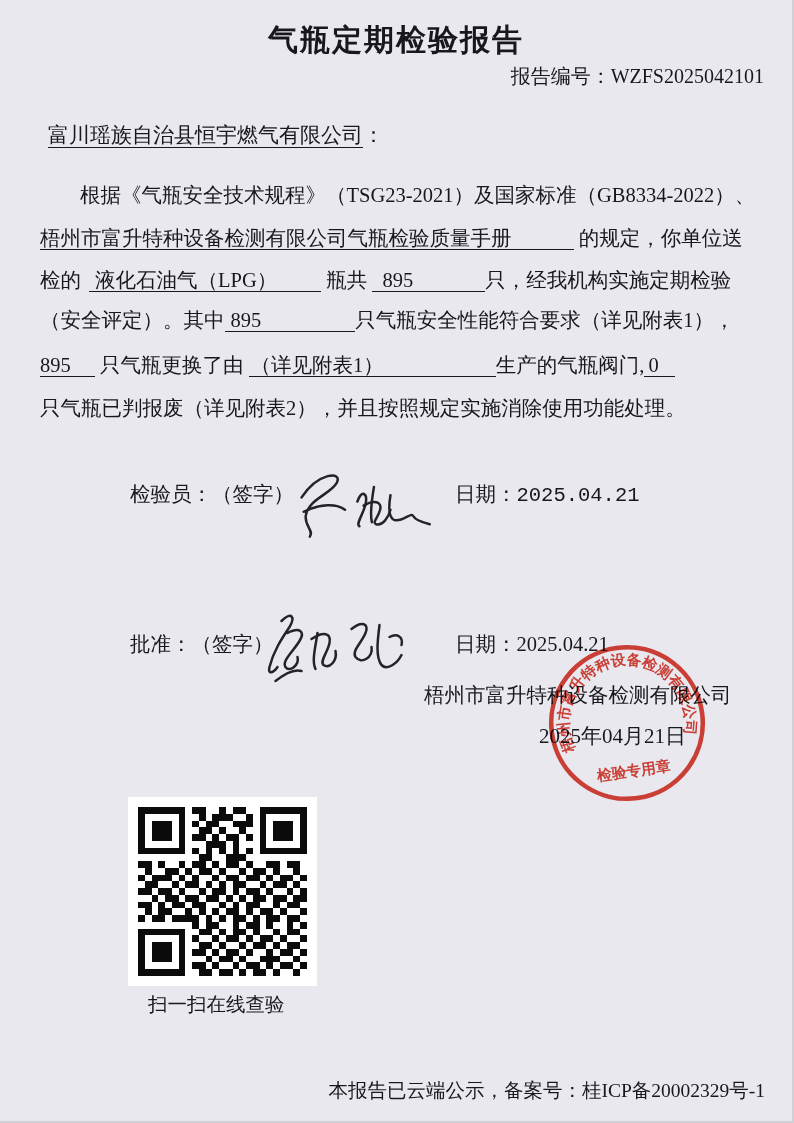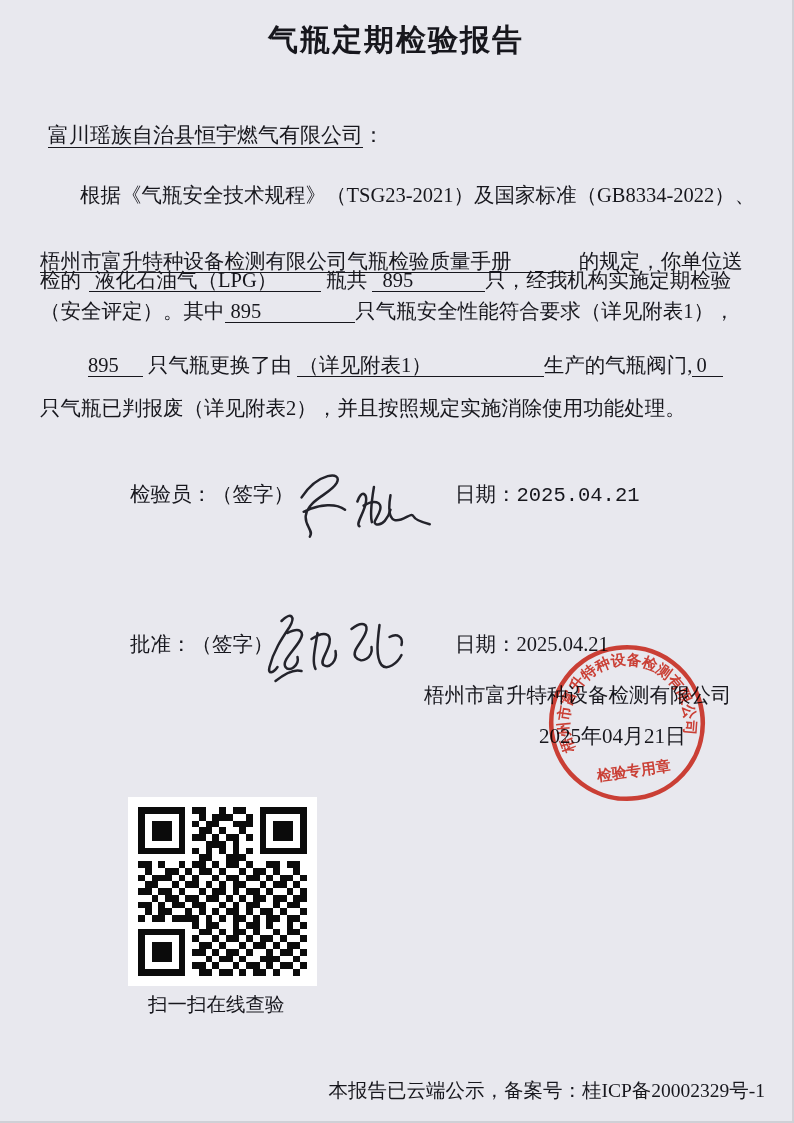--- a/index.html
+++ b/index.html
@@ -25,24 +25,24 @@
     text-align: center;
     font-size: 30px;
     font-weight: bold;
     letter-spacing: 2px;
   }
   .report-no { top: 63px; right: 28px; font-size: 20px; }
   .greeting { top: 121px; left: 40px; font-size: 21px; margin-left: 8px; }
   .u { border-bottom: 1.3px solid #17171d; }
   .bodyline { left: 40px; font-size: 20.5px; line-height: 30px; }
   .l1 { top: 180px; text-indent: 40px; }
-  .l2 { top: 223px; margin-top: 23px; }
+  .l2 { top: 223px; }
   .l3 { top: 265px; }
-  .l4 { top: 296px; }
-  .l5 { top: 350px; margin-left: 48px; }
+  .l4 { top: 305px; }
+  .l5 { top: 350px; }
   .l6 { top: 393px; }
   .pad-l2  { padding-right: 62px; }
   .pad-l3a { padding-left: 6px;  padding-right: 44px; }
   .pad-l3b { padding-left: 10px; padding-right: 72px; }
   .pad-l4  { padding-left: 6px;  padding-right: 94px; }
   .pad-l5a { padding-right: 24px; }
   .pad-l5b { padding-left: 2px; padding-right: 112px; }
   .pad-l5c { padding-left: 4px; padding-right: 16px; }
   .gap-s { display: inline-block; width: 8px; }
   .siglabel { left: 130px; font-size: 20.5px; }
@@ -73,20 +73,23 @@
   .qr-caption { left: 148px; top: 991px; font-size: 19.5px; }
   .footer { top: 1077px; right: 27px; font-size: 19.5px; }
 </style>
 </head>
 <body>
 
 <div class="page">
 
   <div class="abs doc-title">气瓶定期检验报告</div>
 
+  <div class="abs report-no">
+    <span>报告编号：</span><span>WZFS2025042101</span>
+  </div>
 
   <div class="abs greeting">
     <span class="u">富川瑶族自治县恒宇燃气有限公司</span><span>：</span>
   </div>
 
   <div class="abs bodyline l1">根据《气瓶安全技术规程》（TSG23-2021）及国家标准（GB8334-2022）、</div>
 
   <div class="abs bodyline l2">
     <span class="u pad-l2">梧州市富升特种设备检测有限公司气瓶检验质量手册</span><span> 的规定，你单位送</span>
   </div>

